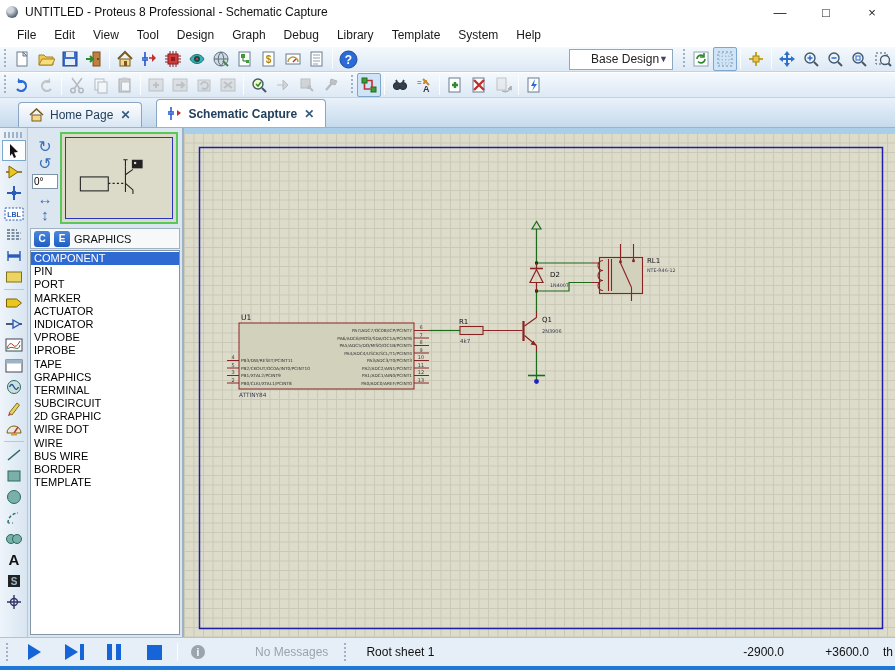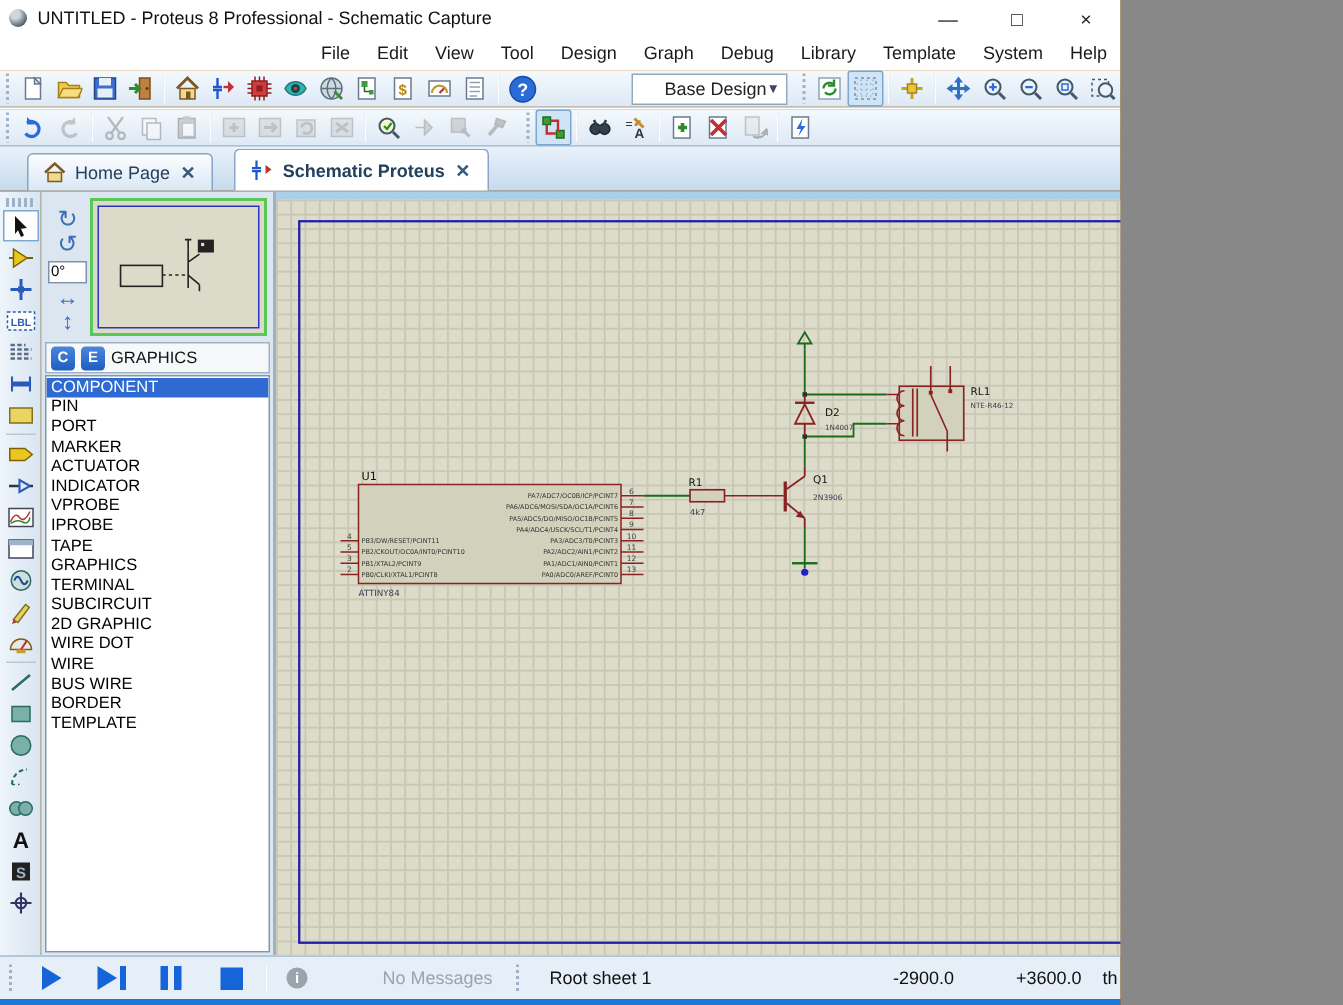--- a/index.html
+++ b/index.html
@@ -1,29 +1,29 @@
 <!DOCTYPE html>
 <html><head>
 <meta charset="utf-8">
 <style>
   html,body{margin:0;padding:0;background:#888;}
   *{box-sizing:border-box;}
-  .window{position:relative;width:747px;height:670px;background:#a16207;
+  .window{position:relative;width:895px;height:670px;background:#0ea5e9;
     font-family:"Liberation Sans",sans-serif;font-size:12px;color:#1a1a1a;overflow:hidden;}
 
   
   .titlebar{height:24px;display:flex;align-items:center;background:#fff;padding-left:6px;}
   .app-logo{width:12px;height:12px;border-radius:50%;
     background:radial-gradient(circle at 35% 30%,#cfd6de 0 25%,#5a6672 70%,#2e3640 100%);margin-right:7px;}
   .title-text{font-size:12px;color:#111;}
   .win-controls{margin-left:auto;display:flex;height:100%;}
   .win-btn{width:46px;height:100%;display:flex;align-items:center;justify-content:center;
     font-size:13px;color:#222;}
   
-  .menubar{height:22px;display:flex;align-items:center;background:#fff;padding-left:8px;justify-content:flex-end;}
+  .menubar{height:22px;display:flex;align-items:center;background:#fff;padding-left:8px;}
   .menu-item{padding:2px 9px;color:#1a1a1a;}
 
   
   .tb{height:26px;display:flex;align-items:center;
     background:linear-gradient(#f4f9fd,#dde9f5);border-top:1px solid #fff;border-bottom:1px solid #c2d3e3;}
   .grip{width:6px;height:20px;margin:0 2px;
     background:repeating-linear-gradient(180deg,#9fb2c6 0 2px,transparent 2px 4px);
     background-size:2px 100%;background-repeat:no-repeat;background-position:2px 0;}
   .tbtn{width:24px;height:24px;display:flex;align-items:center;justify-content:center;border-radius:2px;}
   .tbtn svg{display:block;}
@@ -438,21 +438,21 @@
           <rect x="3" y="7" width="9" height="6" fill="#f2d98c" stroke="#7a5a20"></rect>
         </svg>
       <span class="tab-label">Home Page</span>
       <span class="tab-x">✕</span>
     </div>
     <div class="tab active">
       <svg width="15" height="15">
           <path d="M4 1 v5 M1 6 h6 M4 8 v6 M1 8 h6" stroke="#2255cc" stroke-width="1.5" fill="none"></path>
           <path d="M10 4 l4 3 -4 3 Z" fill="#c03030"></path>
         </svg>
-      <span class="tab-label">Schematic Proteus</span>
+      <span class="tab-label">Schematic Capture</span>
       <span class="tab-x">✕</span>
     </div>
   </div>
 
   <div class="main">
 
     <div class="modebar">
       <div class="grip"></div>
       <div class="mbtn sel">
           <svg width="16" height="16">

